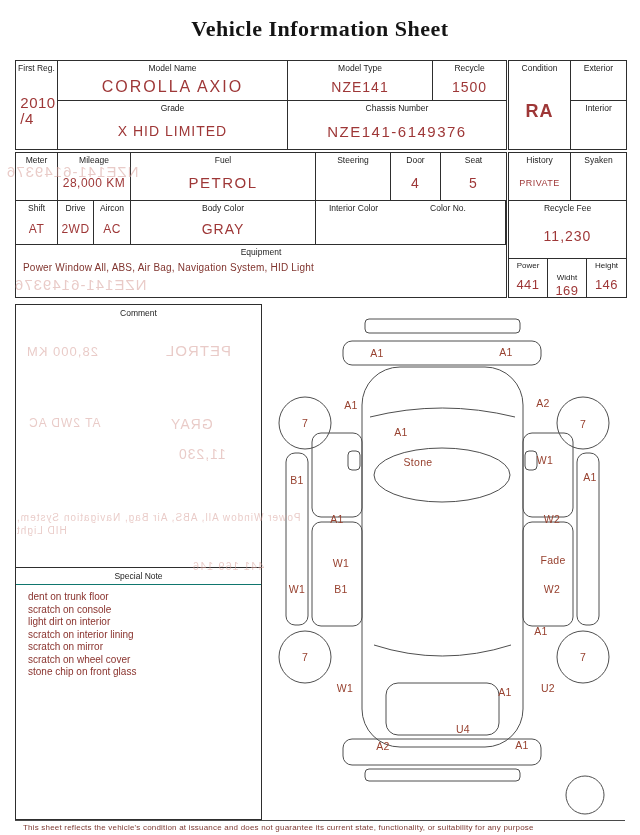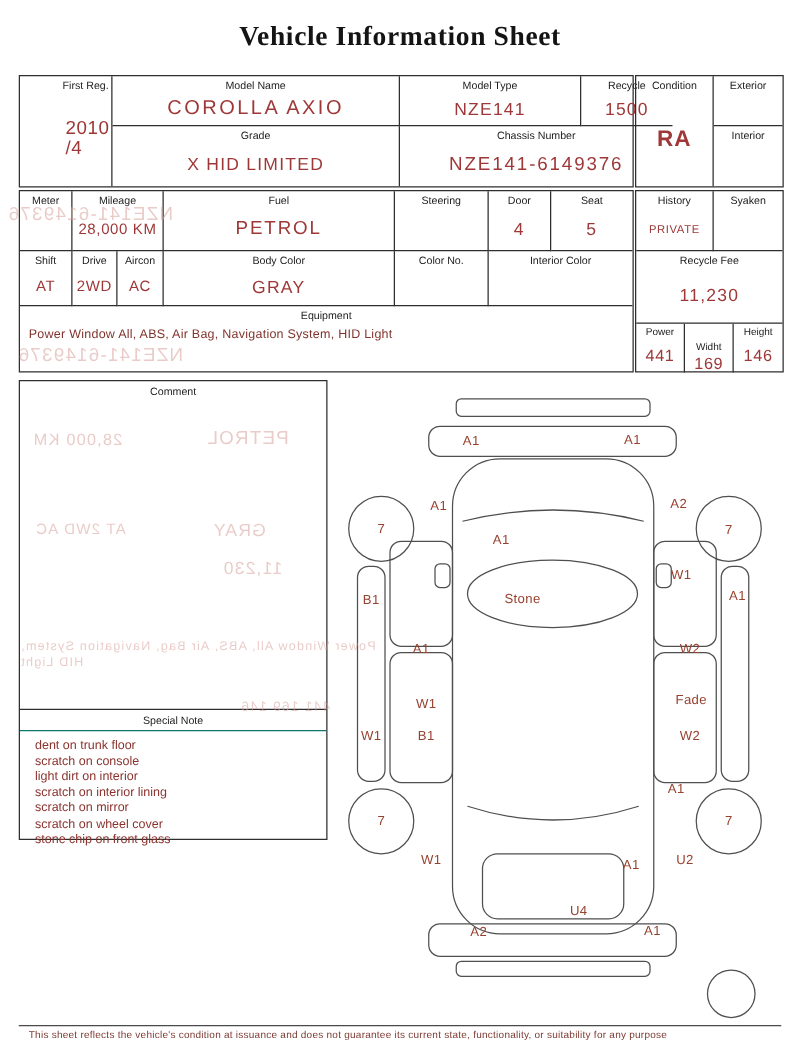--- a/index.html
+++ b/index.html
@@ -31,21 +31,21 @@
   .v9  { font-size:9px;  letter-spacing:.5px; }
 
   .firstreg-vv { flex:1; display:flex; flex-direction:column; justify-content:center;
                  align-items:flex-start; padding-left:3px; color:#9e3737;
                  font-size:15px; line-height:1.12; letter-spacing:.5px; }
 
   .equip-vv { flex:1; color:#80342e; font-size:10px; letter-spacing:.2px;
               align-self:stretch; text-align:left; padding:4px 7px 0; }
 
   
-  .comment-box { position:absolute; left:15px; top:304px; width:247px; height:368px;
+  .comment-box { position:absolute; left:15px; top:304px; width:247px; height:516px;
                  border:1px solid #2e2e2e; box-sizing:border-box; }
   .comment-label, .note-label { text-align:center; font-size:8.5px; color:#1c1c1c; padding:3px 0; }
   .special-note { position:absolute; left:0; right:0; top:262px; border-top:1px solid #2e2e2e; }
   .note-label { border-bottom:1px solid #0f766e; }
   .note-list { padding:6px 4px 0 12px; }
   .note-line { font-size:10px; line-height:12.5px; color:#8a332e; }
 
   
   .diagram { position:absolute; left:270px; top:315px; width:345px; height:505px; }
   .diagram svg { position:absolute; left:0; top:0; }
@@ -62,21 +62,21 @@
             font-size:8px; color:#7d3a33; letter-spacing:.2px; }
 </style>
 </head>
 <body>
 
 <div class="page">
 
   <div class="title">Vehicle Information Sheet</div>
 
   <div class="tbl" style="left:15px; top:60px; width:490px; height:88px;">
-    <div class="grid" style="grid-template-columns:42px 230px 145px 73px; grid-template-rows:40px 48px;margin-left:32px;">
+    <div class="grid" style="grid-template-columns:42px 230px 145px 73px; grid-template-rows:40px 48px;">
       <div class="cell br" style="grid-row:1/3;">
         <span class="hd">First Reg.</span>
         <div class="firstreg-vv">
           <span>2010</span>
           <span>/4</span>
         </div>
       </div>
       <div class="cell br bb">
         <span class="hd">Model Name</span>
         <span class="vv v16">COROLLA AXIO</span>
@@ -154,26 +154,26 @@
         <span class="vv v12">2WD</span>
       </div>
       <div class="cell br bb">
         <span class="hd">Aircon</span>
         <span class="vv v12">AC</span>
       </div>
       <div class="cell br bb">
         <span class="hd">Body Color</span>
         <span class="vv v14">GRAY</span>
       </div>
+      <div class="cell bb">
+        <span class="hd">Interior Color</span>
+        <span class="vv"></span>
+      </div>
       <div class="cell br bb">
         <span class="hd">Color No.</span>
-        <span class="vv"></span>
-      </div>
-      <div class="cell bb">
-        <span class="hd">Interior Color</span>
         <span class="vv"></span>
       </div>
     </div>
     <div class="row" style="grid-template-columns:490px; height:52px;">
       <div class="cell">
         <span class="hd">Equipment</span>
         <div class="equip-vv">Power Window  All, ABS, Air Bag, Navigation System, HID Light</div>
       </div>
     </div>
   </div>
@@ -258,21 +258,21 @@
         <span class="dmg" style="left: 107px; top: 38px;">A1</span>
         <span class="dmg" style="left: 236px; top: 37px;">A1</span>
         <span class="dmg" style="left: 81px; top: 90px;">A1</span>
         <span class="dmg" style="left: 273px; top: 88px;">A2</span>
         <span class="dmg" style="left: 35px; top: 108px;">7</span>
         <span class="dmg" style="left: 313px; top: 109px;">7</span>
         <span class="dmg" style="left: 131px; top: 117px;">A1</span>
         <span class="dmg" style="left: 275px; top: 145px;">W1</span>
         <span class="dmg" style="left: 27px; top: 165px;">B1</span>
         <span class="dmg" style="left: 320px; top: 162px;">A1</span>
-        <span class="dmg" style="left: 148px; top: 164px;">Stone</span>
+        <span class="dmg" style="left: 148px; top: 147px;">Stone</span>
         <span class="dmg" style="left: 67px; top: 204px;">A1</span>
         <span class="dmg" style="left: 282px; top: 204px;">W2</span>
         <span class="dmg" style="left: 71px; top: 248px;">W1</span>
         <span class="dmg" style="left: 283px; top: 245px;">Fade</span>
         <span class="dmg" style="left: 27px; top: 274px;">W1</span>
         <span class="dmg" style="left: 71px; top: 274px;">B1</span>
         <span class="dmg" style="left: 282px; top: 274px;">W2</span>
         <span class="dmg" style="left: 271px; top: 316px;">A1</span>
         <span class="dmg" style="left: 35px; top: 342px;">7</span>
         <span class="dmg" style="left: 313px; top: 342px;">7</span>

